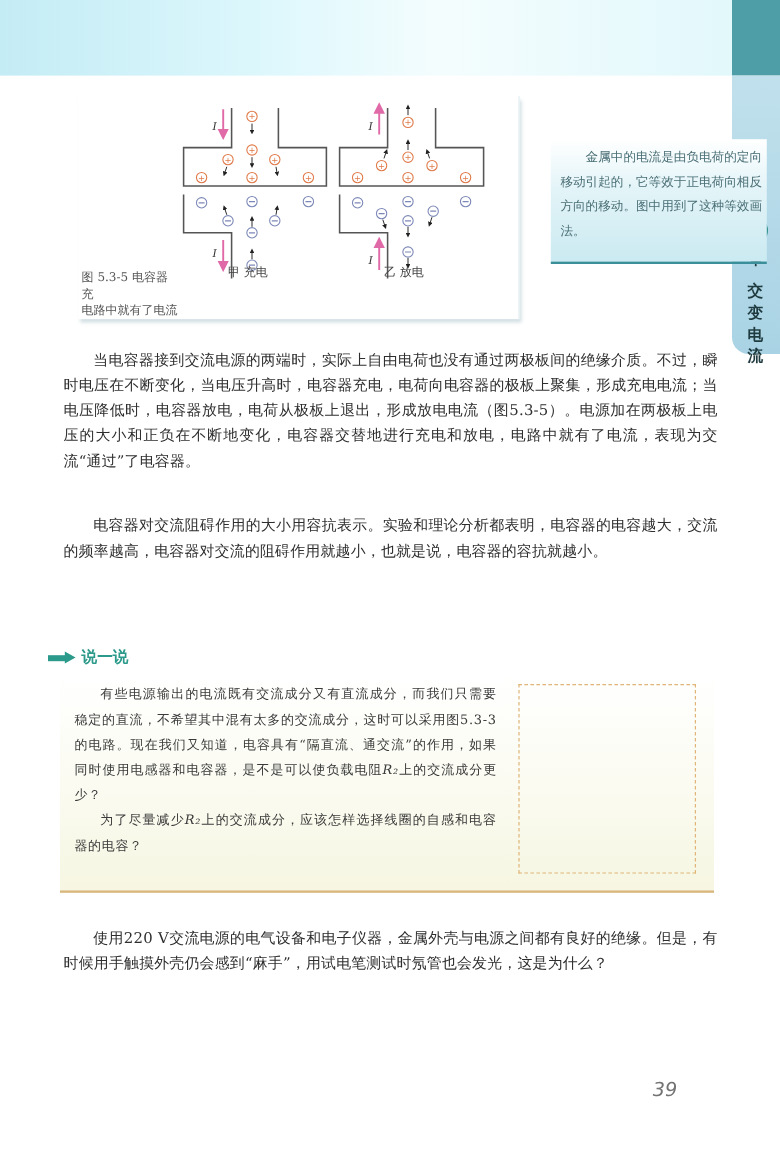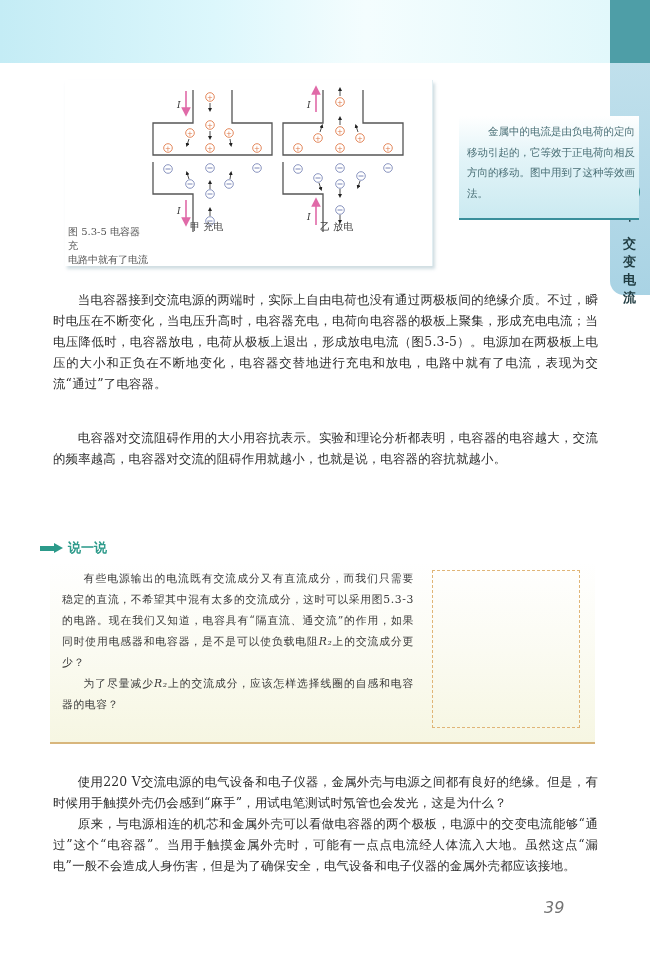--- a/index.html
+++ b/index.html
@@ -203,16 +203,15 @@
   <span class="say-title">说一说</span>
 </div>
 <div class="say-text">
   <p><span>有些电源输出的电流既有交流成分又有直流成分，而我们只需要稳定的直流，不希望其中混有太多的交流成分，这时可以采用图5.3-3的电路。现在我们又知道，电容具有“隔直流、通交流”的作用，如果同时使用电感器和电容器，是不是可以使负载电阻</span><i class="var">R₂</i><span>上的交流成分更少？</span></p>
   <p><span>为了尽量减少</span><i class="var">R₂</i><span>上的交流成分，应该怎样选择线圈的自感和电容器的电容？</span></p>
 </div>
 <div class="dash-box"></div>
 
 <div class="para" style="top:771px;">
   <p>使用220 V交流电源的电气设备和电子仪器，金属外壳与电源之间都有良好的绝缘。但是，有时候用手触摸外壳仍会感到“麻手”，用试电笔测试时氖管也会发光，这是为什么？</p>
-  <p>原来，与电源相连的机芯和金属外壳可以看做电容器的两个极板，电源中的交变电流能够“通过”这个“电容器”。当用手触摸金属外壳时，可能有一点点电流经人体流入大地。虽然这点“漏电”一般不会造成人身伤害，但是为了确保安全，电气设备和电子仪器的金属外壳都应该接地。</p>
 </div>
 
 <div class="page-num">39</div>
 
 </body></html>

